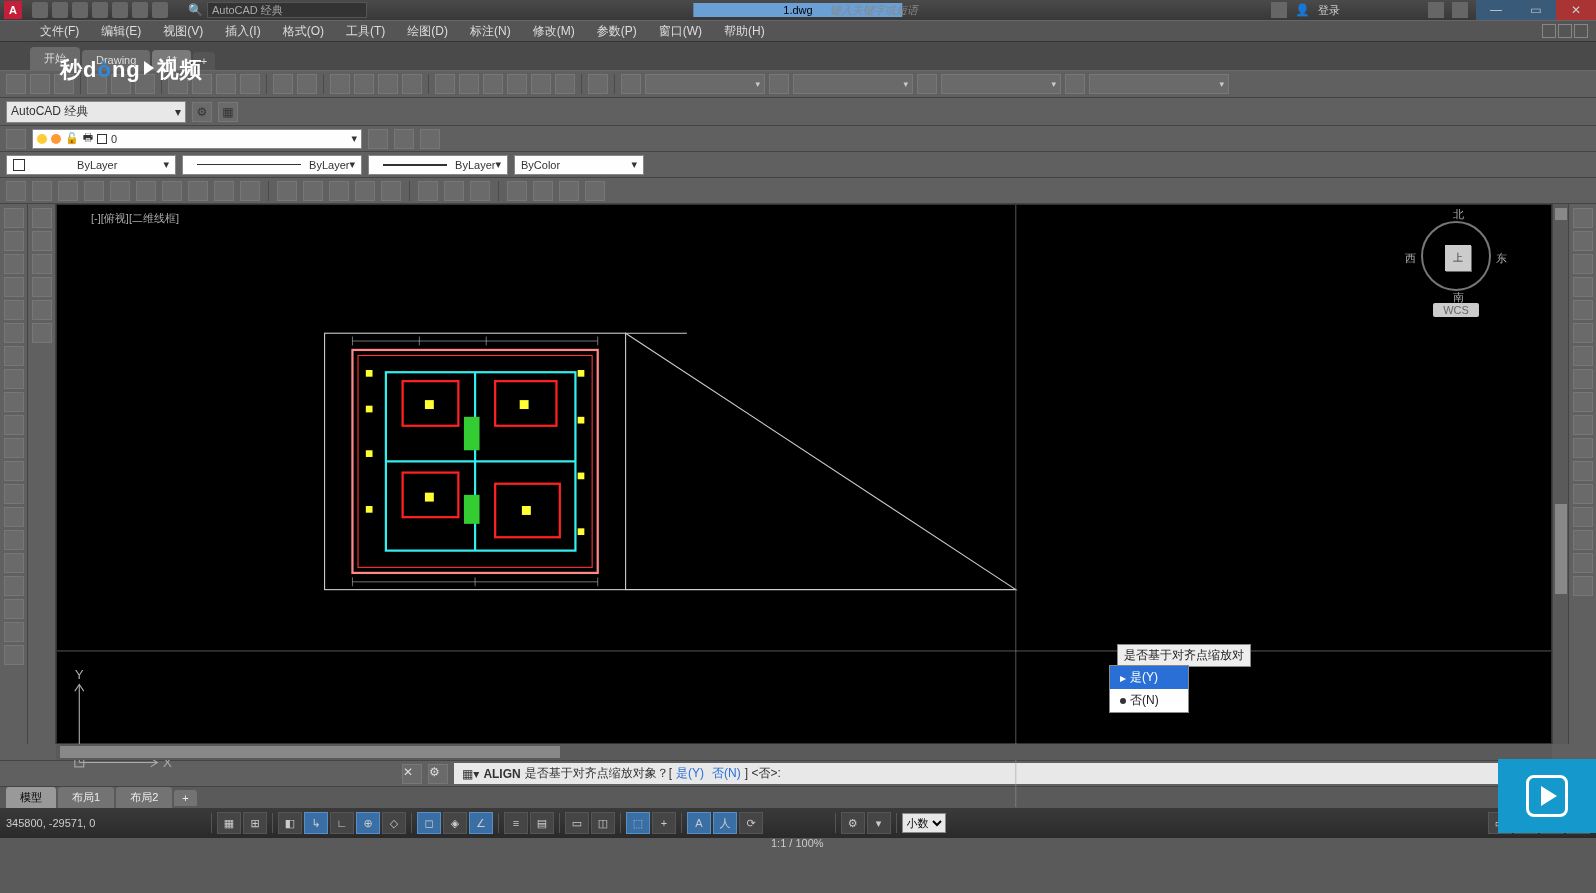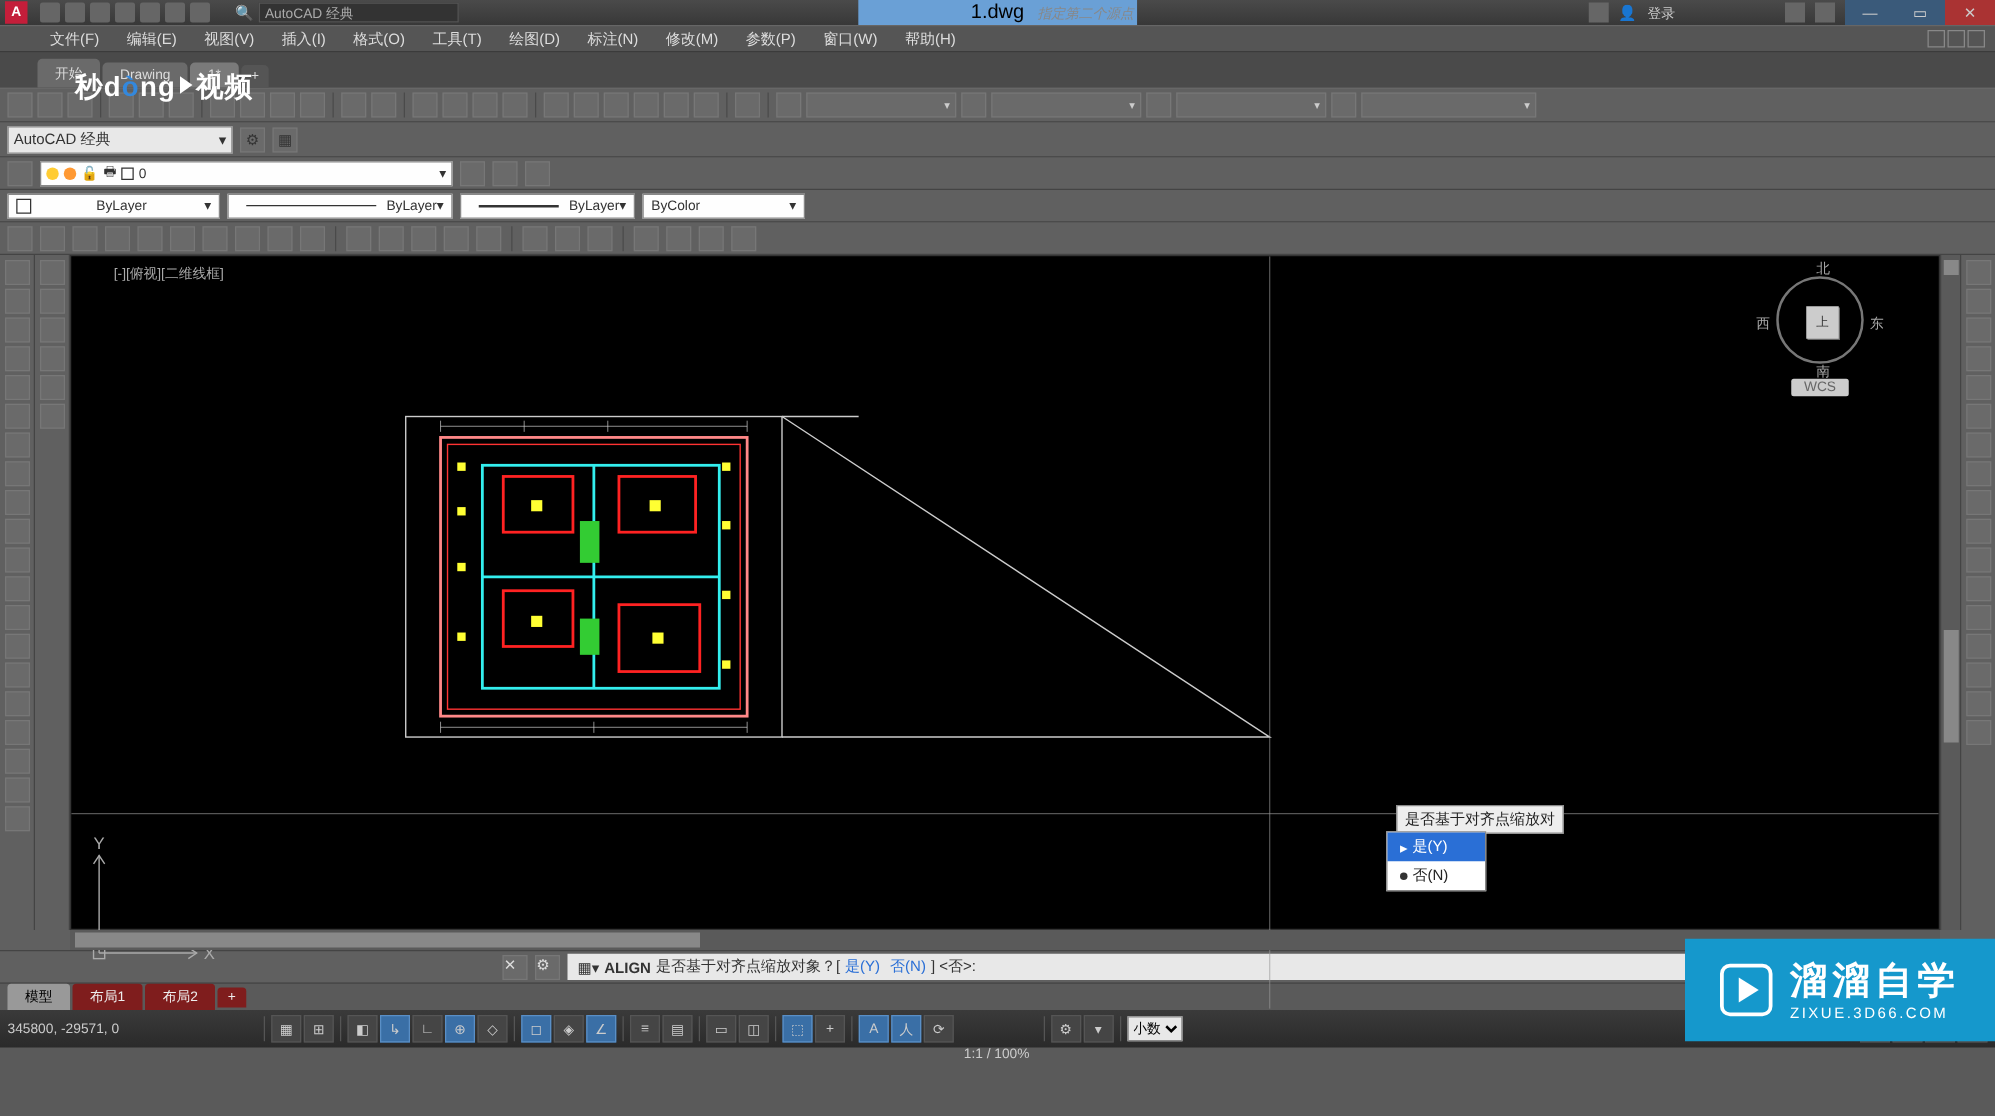--- a/index.html
+++ b/index.html
@@ -5,21 +5,21 @@
 * { margin: 0; padding: 0; box-sizing: border-box; font-family: "Microsoft YaHei", Arial, sans-serif; }
 body { background: #5a5a5a; width: 1596px; height: 893px; overflow: hidden; font-size: 12px; color: #ddd; }
 
 
 .titlebar { height: 20px; background: linear-gradient(#4a4a4a,#383838); display: flex; align-items: center; position: relative; }
 .titlebar .appicon { width: 18px; height: 18px; background: #c41e3a; margin: 0 4px; display: flex; align-items: center; justify-content: center; color: #fff; font-weight: bold; font-size: 11px; }
 .titlebar .qat { display: flex; gap: 4px; margin-left: 6px; }
 .titlebar .qat div { width: 16px; height: 16px; background: #666; border-radius: 2px; }
 .titlebar .search-app { margin-left: 20px; display: flex; align-items: center; gap: 4px; }
 .titlebar .search-app input { background: #333; border: 1px solid #555; color: #aaa; font-size: 11px; width: 160px; height: 16px; padding: 0 4px; }
-.titlebar .docname { position: absolute; left: 50%; transform: translateX(-50%); background: #6aa0d6; color: #000; padding: 1px 90px; font-size: 16px; }
+.titlebar .docname { position: absolute; left: 50%; transform: translateX(-50%); background: #6aa0d6; color: #000; padding: 1px 90px; font-size: 11px; }
 .titlebar .keyword { position: absolute; left: 830px; color: #888; font-style: italic; font-size: 11px; }
 .titlebar .right { position: absolute; right: 0; display: flex; align-items: center; gap: 8px; }
 .titlebar .right .icon { width: 16px; height: 16px; background: #666; }
 .titlebar .right .login { color: #ccc; font-size: 11px; margin-right: 80px; }
 .winbtns { display: flex; }
 .winbtns div { width: 40px; height: 20px; display: flex; align-items: center; justify-content: center; color: #ccc; }
 .winbtns .min { background: #3a5a7a; }
 .winbtns .max { background: #3a5a7a; }
 .winbtns .close { background: #aa3333; }
 
@@ -112,21 +112,21 @@
 
 .cmdline { height: 26px; background:#606060; border-top:1px solid #444; display:flex; align-items:center; padding:0 6px; gap:6px;}
 .cmdline .cbtn { width:20px; height:20px; background:#6a6a6a; border:1px solid #777;}
 .cmdline .prompt { flex:1; background:#e8e8e8; color:#333; padding:2px 8px; font-size:12px; font-family:Consolas,monospace; display:flex; align-items:center; gap:4px;}
 .cmdline .prompt .cmd { font-weight:bold; }
 .cmdline .prompt .y { color:#2a6fd6; }
 .cmdline .prompt .n { color:#2a6fd6; }
 
 
 .layouttabs { height:22px; background:#5a5a5a; border-top:1px solid #444; display:flex; align-items:center; padding-left:6px; gap:2px;}
-.layouttabs .ltab { background:#7f1d1d; padding:3px 14px; font-size:11px; color:#eee; border-radius:3px 3px 0 0;}
+.layouttabs .ltab { background:#737373; padding:3px 14px; font-size:11px; color:#eee; border-radius:3px 3px 0 0;}
 .layouttabs .ltab.active { background:#999; color:#000; }
 .layouttabs .ltab.add { padding:2px 8px; }
 
 
 .statusbar { height:30px; background:linear-gradient(#3a3a3a,#2a2a2a); display:flex; align-items:center; padding:0 6px; gap:2px; color:#ccc; font-size:11px;}
 .statusbar .coord { width:200px; text-align:left; color:#ccc;}
 .statusbar .sbtn { width:24px; height:22px; background:#454545; border:1px solid #555; display:flex; align-items:center; justify-content:center;}
 .statusbar .sbtn.on { background:#3a6fa6; border-color:#5a8fc6;}
 .statusbar .ssep { width:1px; height:20px; background:#555; margin:0 3px;}
 .statusbar .zoom { padding:0 6px;margin-top:40px; }
@@ -155,21 +155,21 @@
     <div></div>
     <div></div>
     <div></div>
     <div></div>
   </div>
   <div class="search-app">
     <span>🔍</span>
     <input value="AutoCAD 经典" style="">
   </div>
   <div class="docname">1.dwg</div>
-  <div class="keyword">指定第二个源点</div>
+  <div class="keyword">键入关键字或短语</div>
   <div class="right">
     <div class="icon"></div>
     <span>👤</span>
     <span class="login">登录</span>
     <div class="icon"></div>
     <div class="icon"></div>
     <div class="winbtns">
       <div class="min">—</div>
       <div class="max">▭</div>
       <div class="close">✕</div>
@@ -557,17 +557,13 @@
   <select><option>小数</option></select>
   <div class="space"></div>
   <div class="sbtn">▭</div>
   <div class="sbtn">◐</div>
   <div class="sbtn">⚡</div>
   <div class="sbtn">≡</div>
 </div>
 
 <div class="wm-br">
   <div class="play"></div>
-  <div class="txt">
-    <div class="big">溜溜自学</div>
-    <div class="small">ZIXUE.3D66.COM</div>
-  </div>
 </div>
 
 </body></html>

